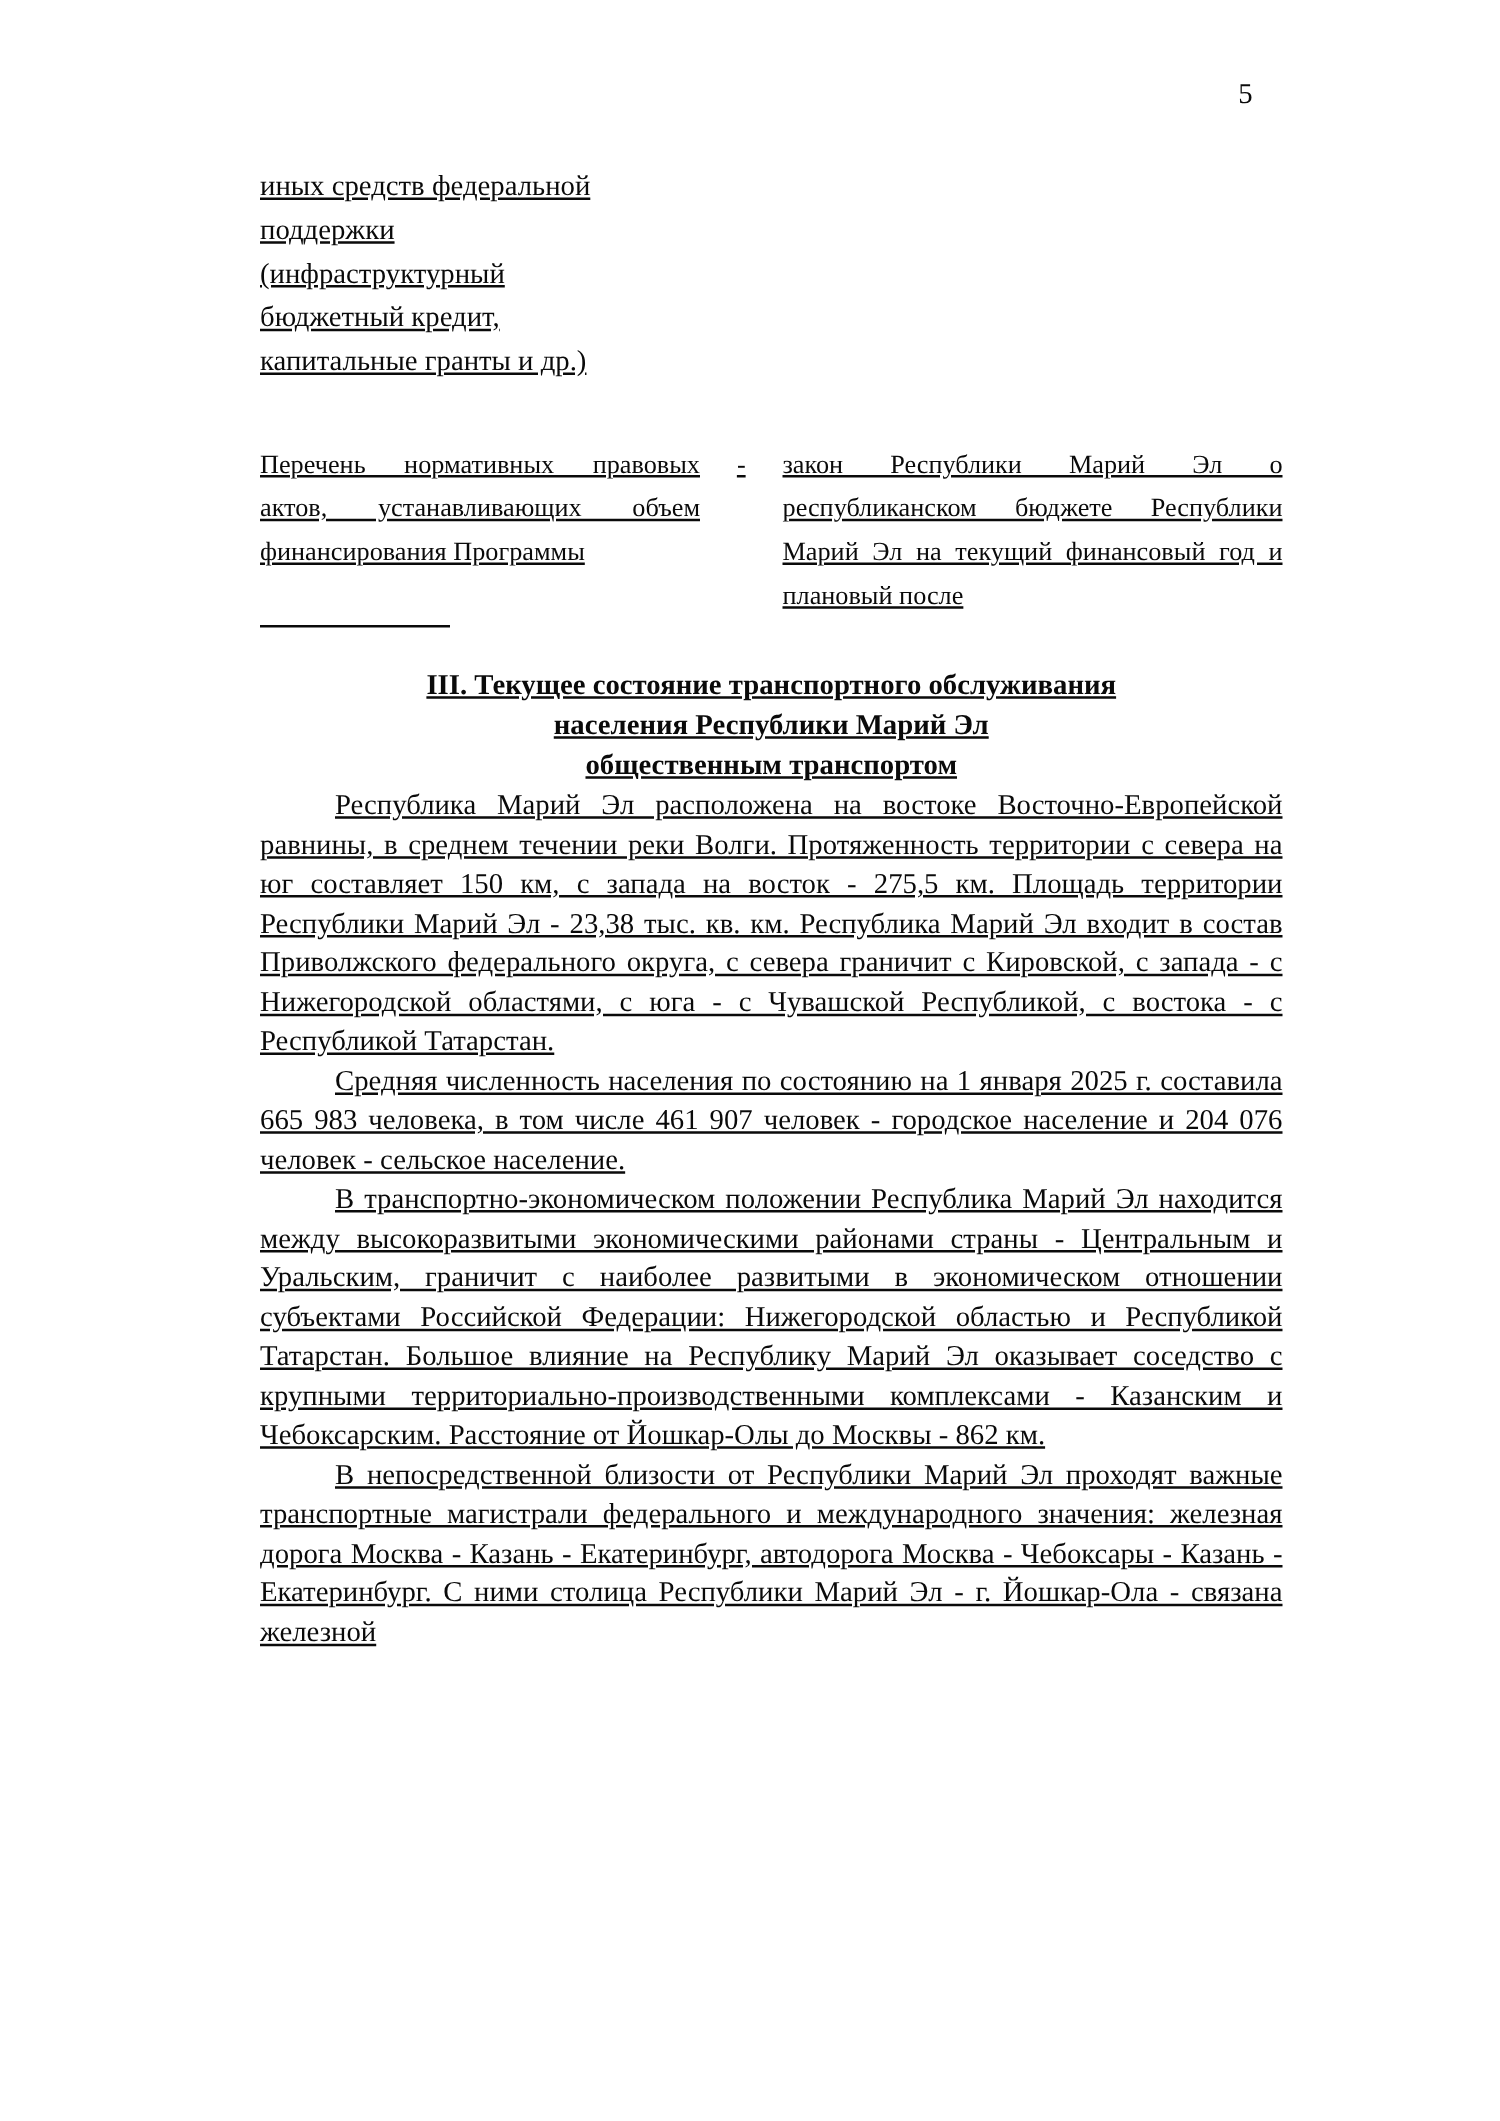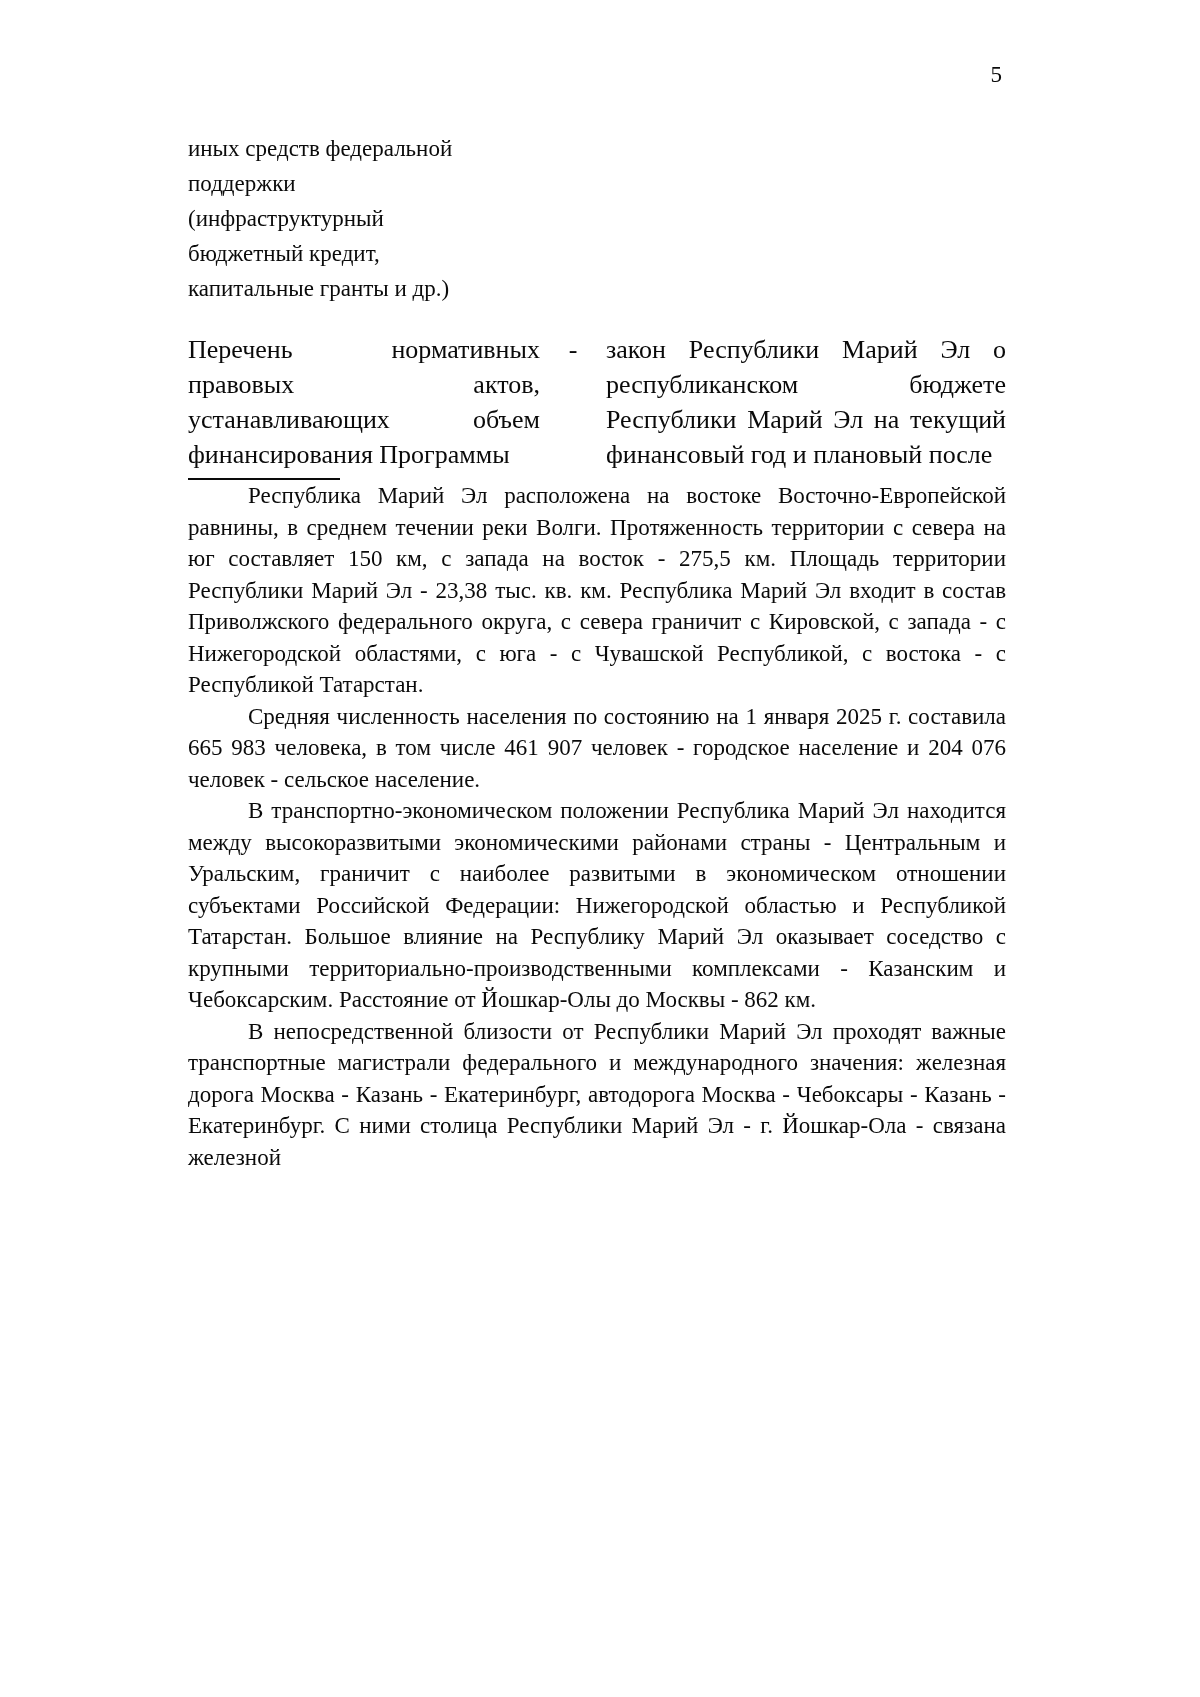--- a/index.html
+++ b/index.html
@@ -15,33 +15,34 @@
   }
   .page-number {
     position: absolute;
     top: 62px;
     right: 198px;
     font-size: 23px;
   }
   .content {
     position: absolute;
     top: 131px;
-    left: 188px;
+    left: 208px;
     width: 818px;
+    text-decoration: underline;
   }
   .cell-cont {
     width: 355px;
     font-size: 23px;
     line-height: 35px;
     white-space: pre-line;
   }
   .table-row {
     display: flex;
-    margin-top: 26px;
-    font-size: 26px;
+    margin-top: 48px;
+    font-size: 21px;
     line-height: 35px;
   }
   .col-term  { width: 352px; text-align: justify; flex: none; }
   .col-dash  { width: 66px;  text-align: center;  flex: none; }
   .col-value { width: 400px; text-align: justify; flex: none; }
   .footnote-sep {
     width: 152px;
     border-top: 2px solid #0a0a0a;
     margin-top: 6px;
   }
@@ -90,20 +91,23 @@
 
     <div class="table-row">
       <div class="col-term">Перечень нормативных правовых актов, устанавливающих объем финансирования Программы</div>
       <div class="col-dash">-</div>
       <div class="col-value">закон Республики Марий Эл о республиканском бюджете Республики Марий Эл на текущий финансовый год и плановый после</div>
     </div>
 
     <div class="footnote-sep"></div>
 
 
+    <h2 class="heading">III. Текущее состояние транспортного обслуживания
+населения Республики Марий Эл
+общественным транспортом</h2>
 
     <p class="body-p first">Республика Марий Эл расположена на востоке Восточно-Европейской равнины, в среднем течении реки Волги. Протяженность территории с севера на юг составляет 150&nbsp;км, с запада на восток - 275,5&nbsp;км. Площадь территории Республики Марий Эл - 23,38 тыс. кв. км. Республика Марий Эл входит в состав Приволжского федерального округа, с севера граничит с Кировской, с запада - с Нижегородской областями, с юга - с Чувашской Республикой, с востока - с Республикой Татарстан.</p>
 
     <p class="body-p">Средняя численность населения по состоянию на 1&nbsp;января 2025&nbsp;г. составила 665&nbsp;983 человека, в том числе 461&nbsp;907 человек - городское население и 204&nbsp;076 человек - сельское население.</p>
 
     <p class="body-p">В транспортно-экономическом положении Республика Марий Эл находится между высокоразвитыми экономическими районами страны - Центральным и Уральским, граничит с наиболее развитыми в экономическом отношении субъектами Российской Федерации: Нижегородской областью и Республикой Татарстан. Большое влияние на Республику Марий Эл оказывает соседство с крупными территориально-производственными комплексами - Казанским и Чебоксарским. Расстояние от Йошкар-Олы до Москвы - 862&nbsp;км.</p>
 
     <p class="body-p">В непосредственной близости от Республики Марий Эл проходят важные транспортные магистрали федерального и международного значения: железная дорога Москва - Казань - Екатеринбург, автодорога Москва - Чебоксары - Казань - Екатеринбург. С ними столица Республики Марий Эл - г.&nbsp;Йошкар-Ола - связана железной</p>
 
   </div>

